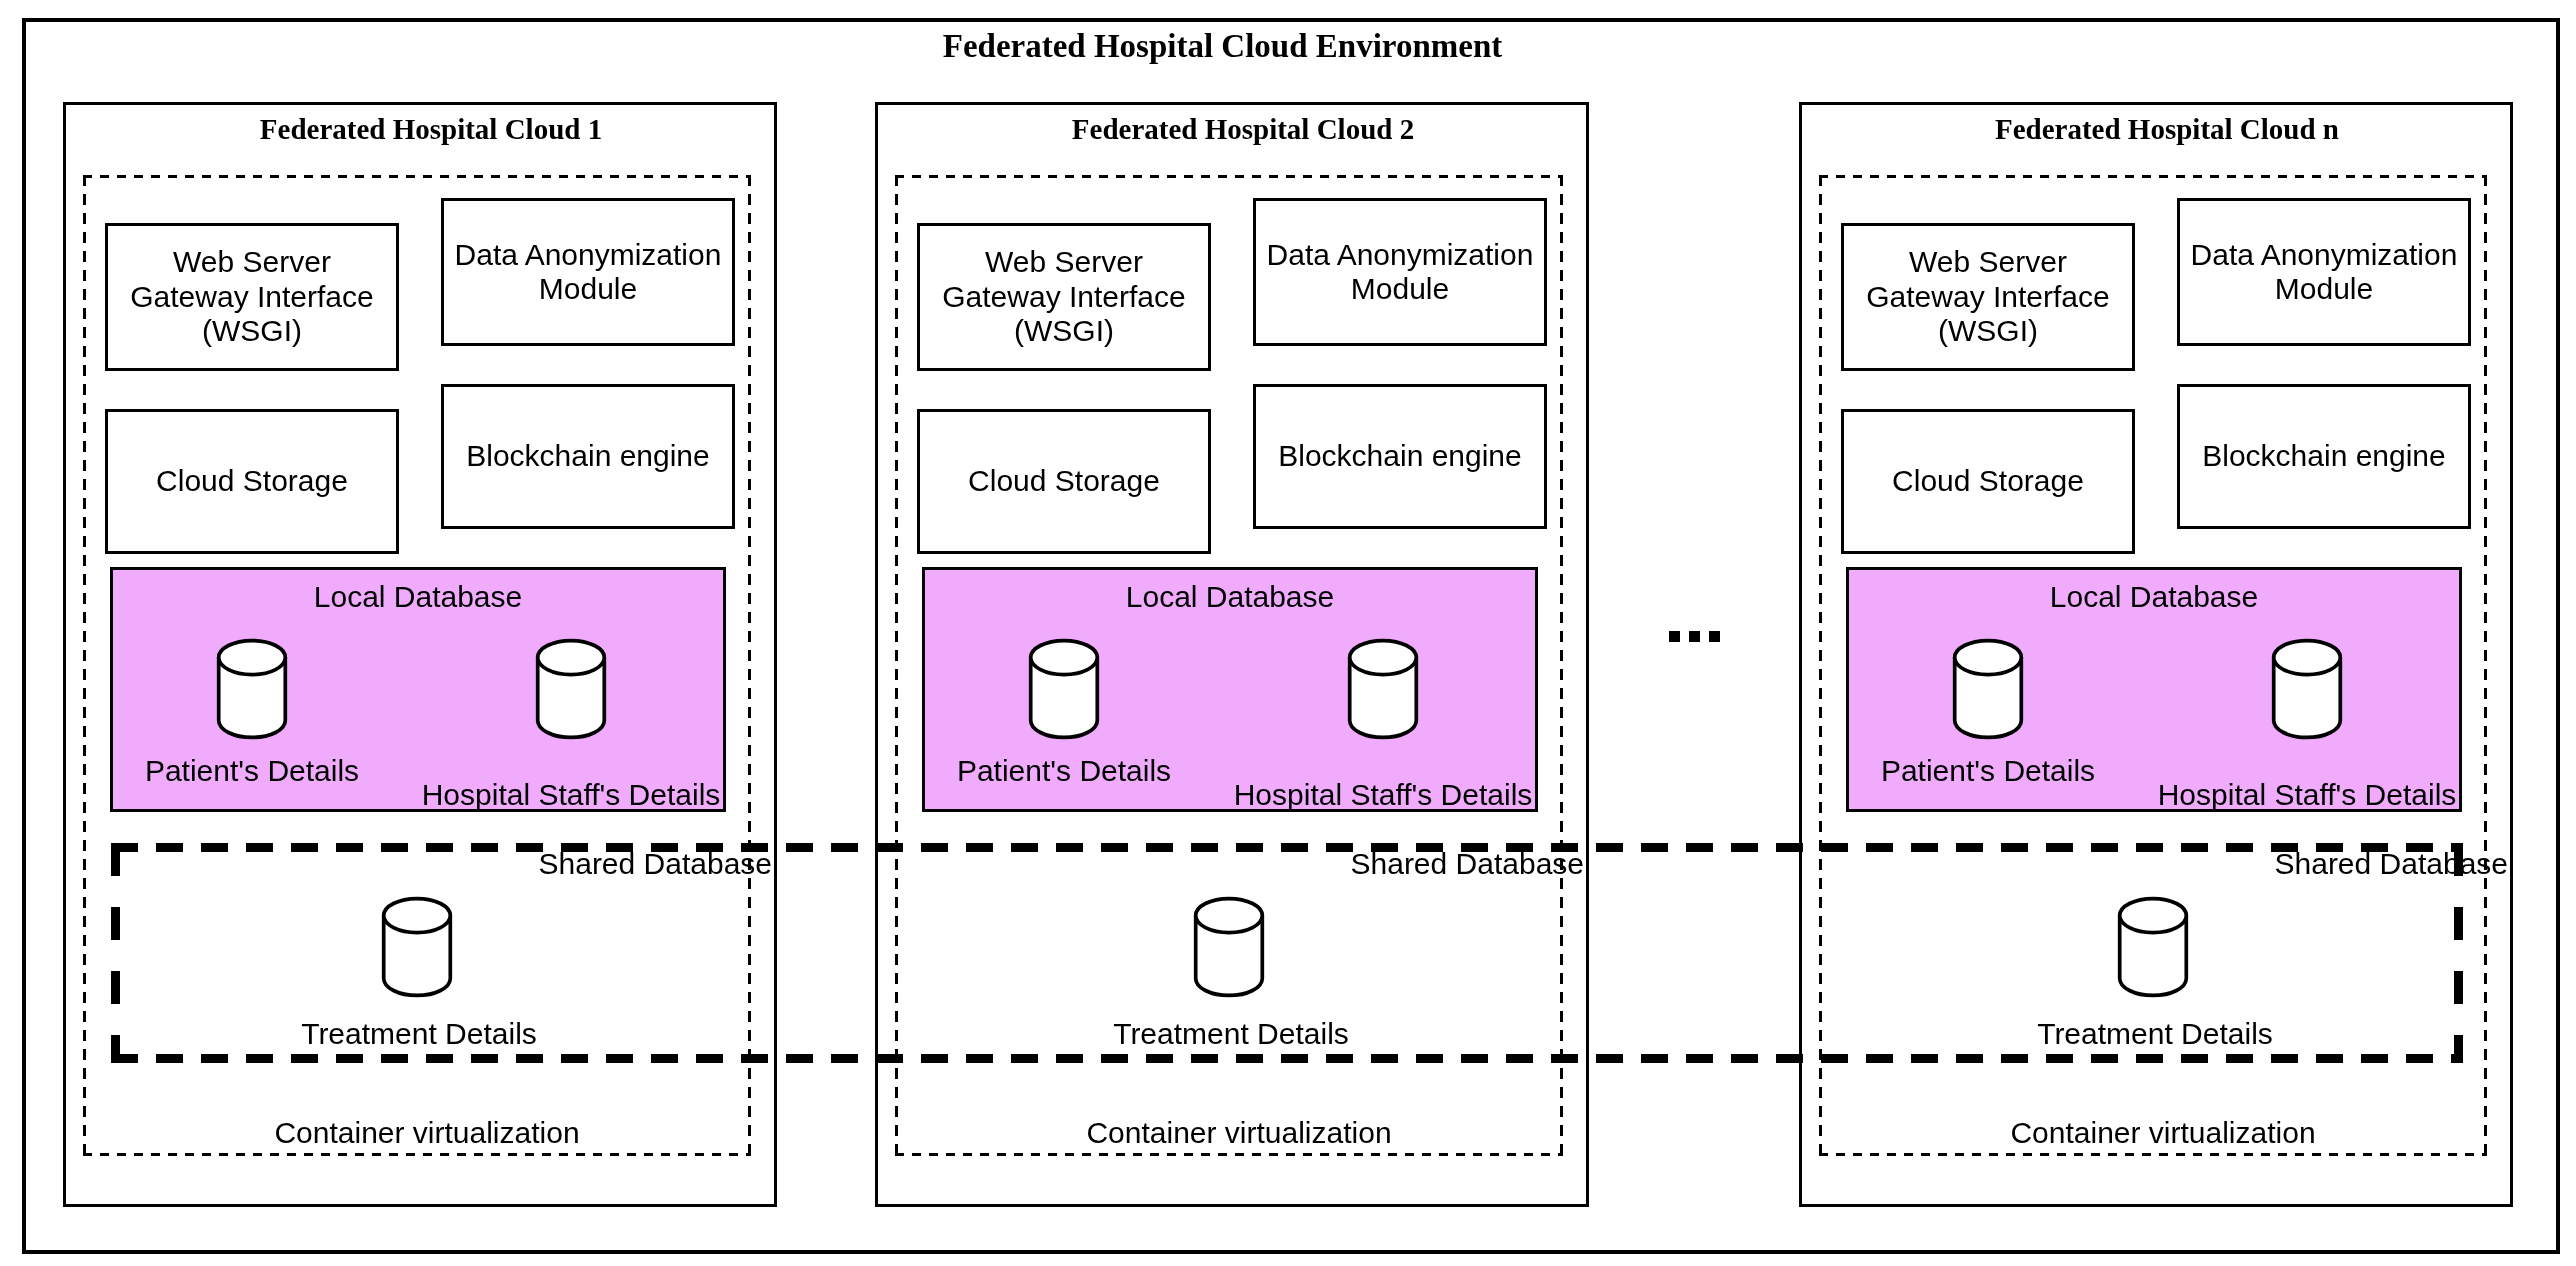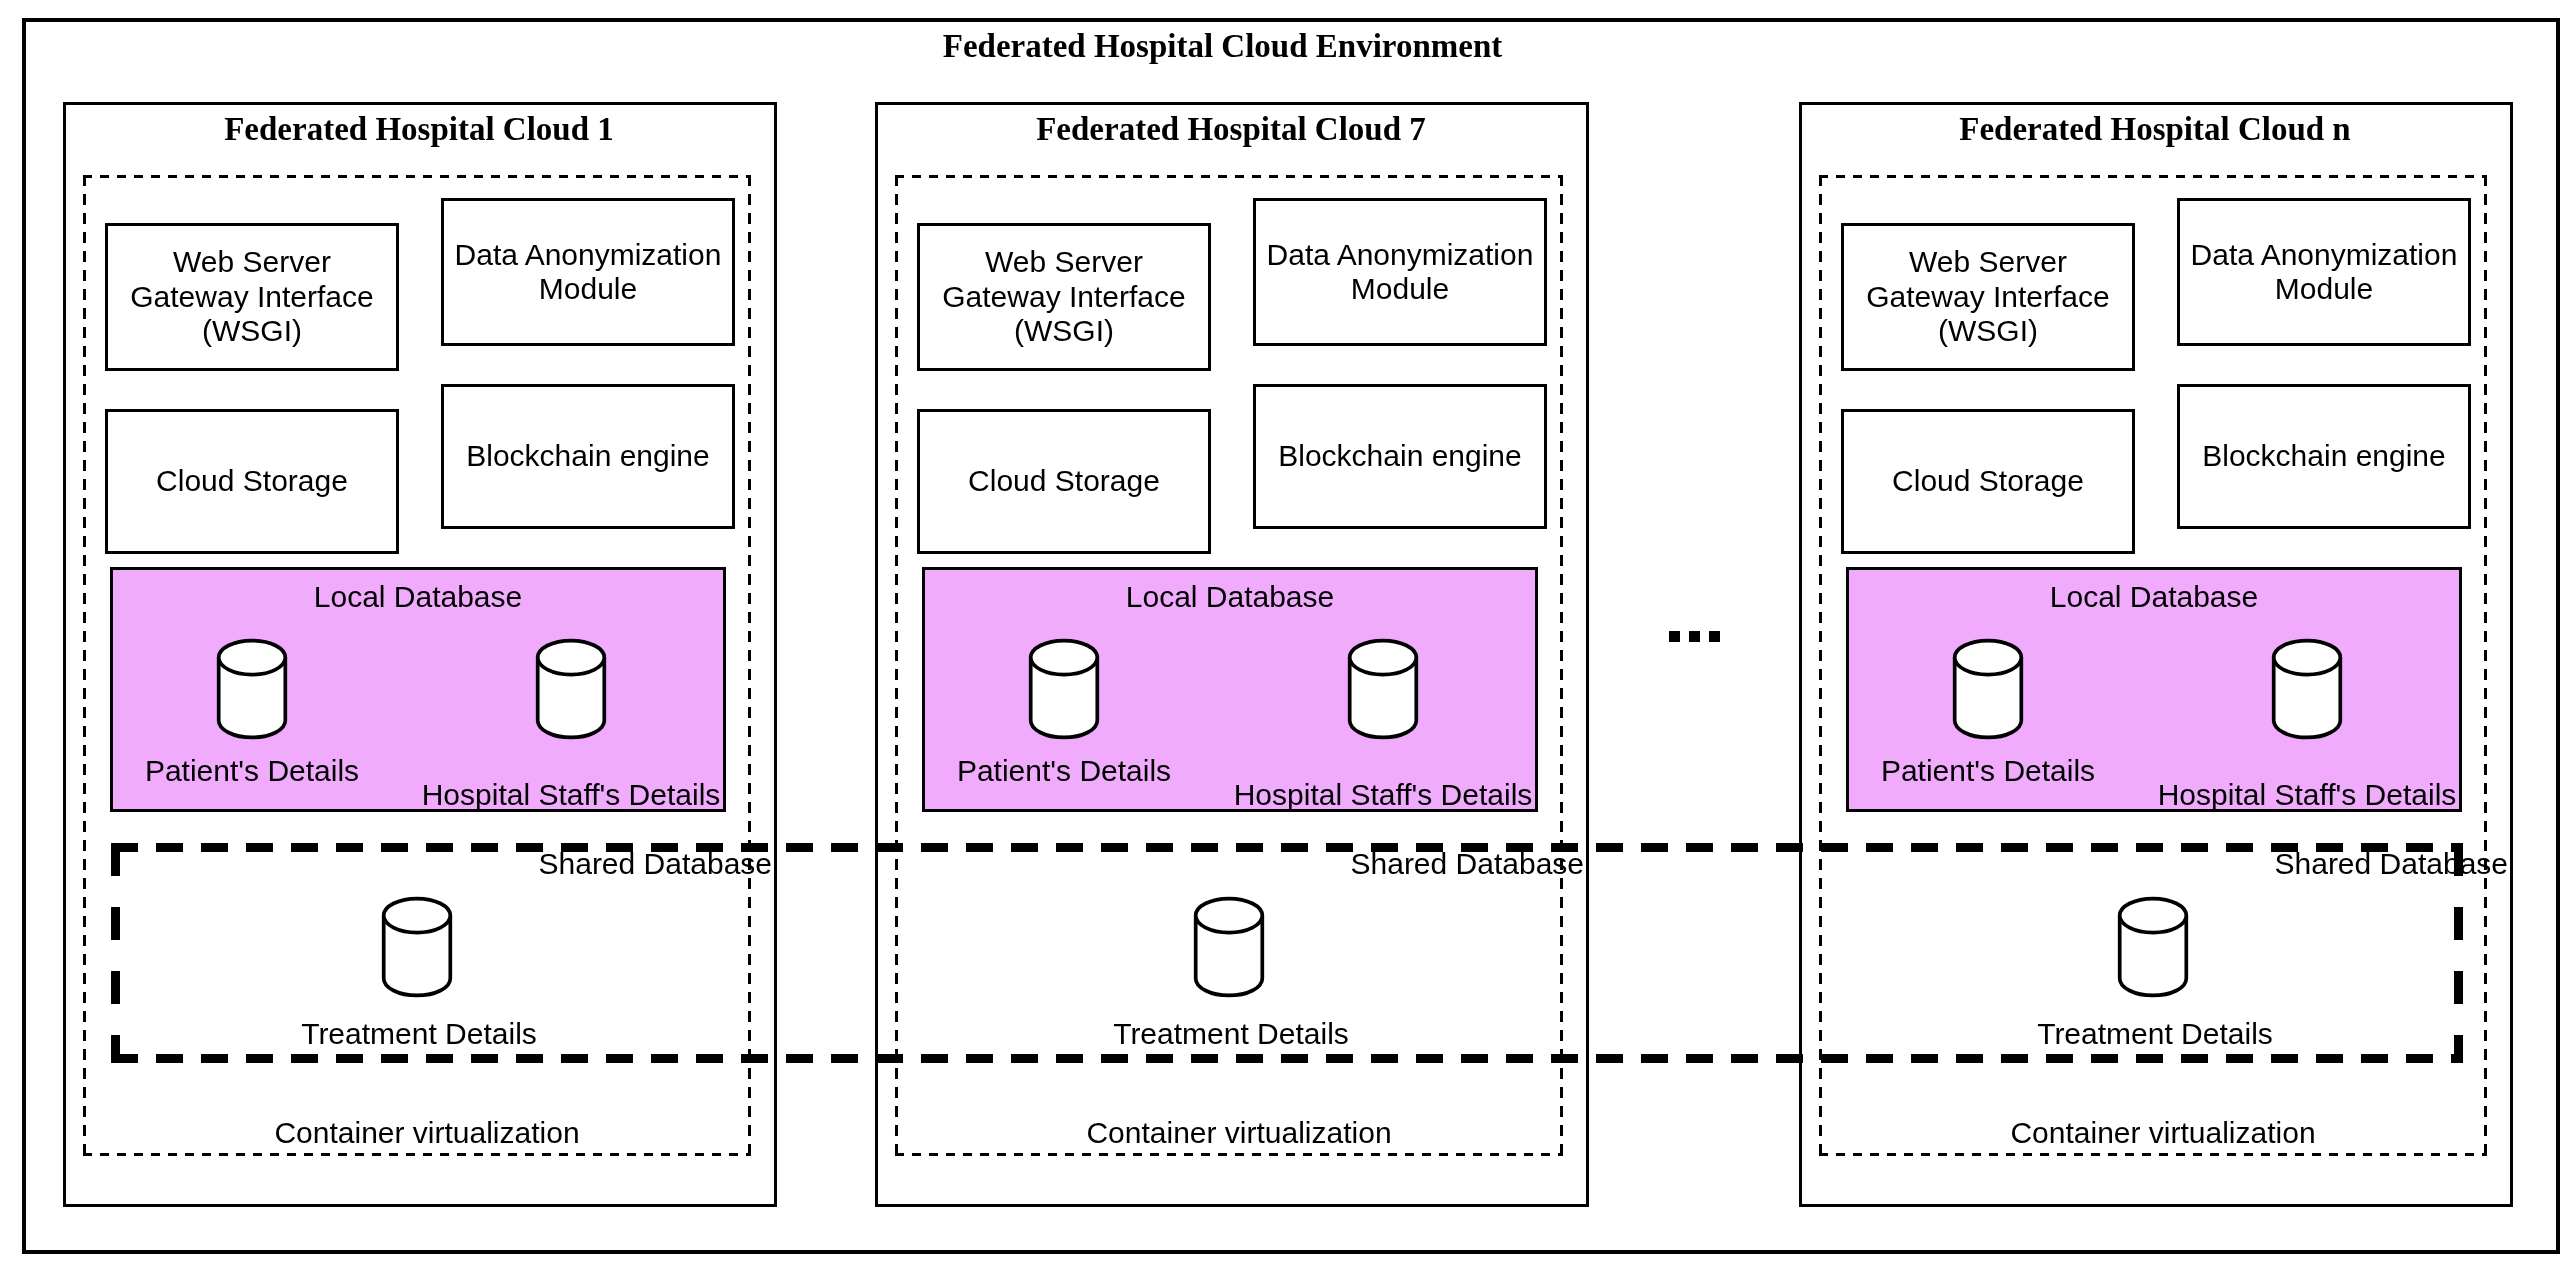--- a/index.html
+++ b/index.html
@@ -8,22 +8,22 @@
 
   .canvas { position: relative; width: 2576px; height: 1267px; background: #fff; overflow: hidden; }
 
   .env-box { position: absolute; left: 22px; top: 18px; width: 2538px; height: 1236px; border: 4.5px solid #000; background: #fff; }
 
   .env-title { position: absolute; left: 0; top: 27px; width: 2445px; text-align: center;
                font-family: "Liberation Serif", serif; font-weight: bold; font-size: 33px; line-height: 39px; }
 
   .cloud { position: absolute; top: 102px; width: 714px; height: 1105px; border: 3.7px solid #000; background: #fff; }
 
-  .cloud-title { position: absolute; left: 0; top: 6px; width: 706px; text-align: center;
-                 font-family: "Liberation Serif", serif; font-weight: bold; font-size: 33px; line-height: 37px; }
+  .cloud-title { position: absolute; left: 12px; top: 6px; width: 706px; text-align: center;
+                 font-family: "Liberation Serif", serif; font-weight: bold; font-size: 29px; line-height: 37px; }
 
   
   .vbound { position: absolute; left: 17px; top: 70px; width: 668px; height: 981px; }
   .dash-h { position: absolute; left: 0; right: 0; height: 3px;
             background: repeating-linear-gradient(90deg, #000 0 9px, transparent 9px 17px); }
   .dash-v { position: absolute; top: 0; bottom: 0; width: 3px;
             background: repeating-linear-gradient(180deg, #000 0 11px, transparent 11px 19px); }
   .edge-top { top: 0; } .edge-bottom { bottom: 0; } .edge-left { left: 0; } .edge-right { right: 0; }
 
   .module { position: absolute; width: 294px; border: 3px solid #000; background: #fff;
@@ -106,21 +106,21 @@
   <svg width="74" height="102" viewBox="0 0 100 137">
     <path d="M5 26 v85 a45 23 0 0 0 90 0 v-85" fill="#ffffff" stroke="#000000" stroke-width="5"></path>
     <ellipse cx="50" cy="26" rx="45" ry="23" fill="#ffffff" stroke="#000000" stroke-width="5"></ellipse>
   </svg>
 </span>
     <div class="sdb-item">Treatment Details</div>
     <div class="cv-label">Container virtualization</div>
   </section>
 
   <section class="cloud" style="left:875px">
-    <div class="cloud-title">Federated Hospital Cloud 7</div>
+    <div class="cloud-title">Federated Hospital Cloud 2</div>
     <div class="vbound">
       <div class="dash-h edge-top"></div>
       <div class="dash-h edge-bottom"></div>
       <div class="dash-v edge-left"></div>
       <div class="dash-v edge-right"></div>
     </div>
     <div class="module m-r1 m-left">Web Server Gateway Interface (WSGI)</div>
     <div class="module m-r1 m-right">Data Anonymization Module</div>
     <div class="module m-r2 m-left">Cloud Storage</div>
     <div class="module m-r2 m-right">Blockchain engine</div>

